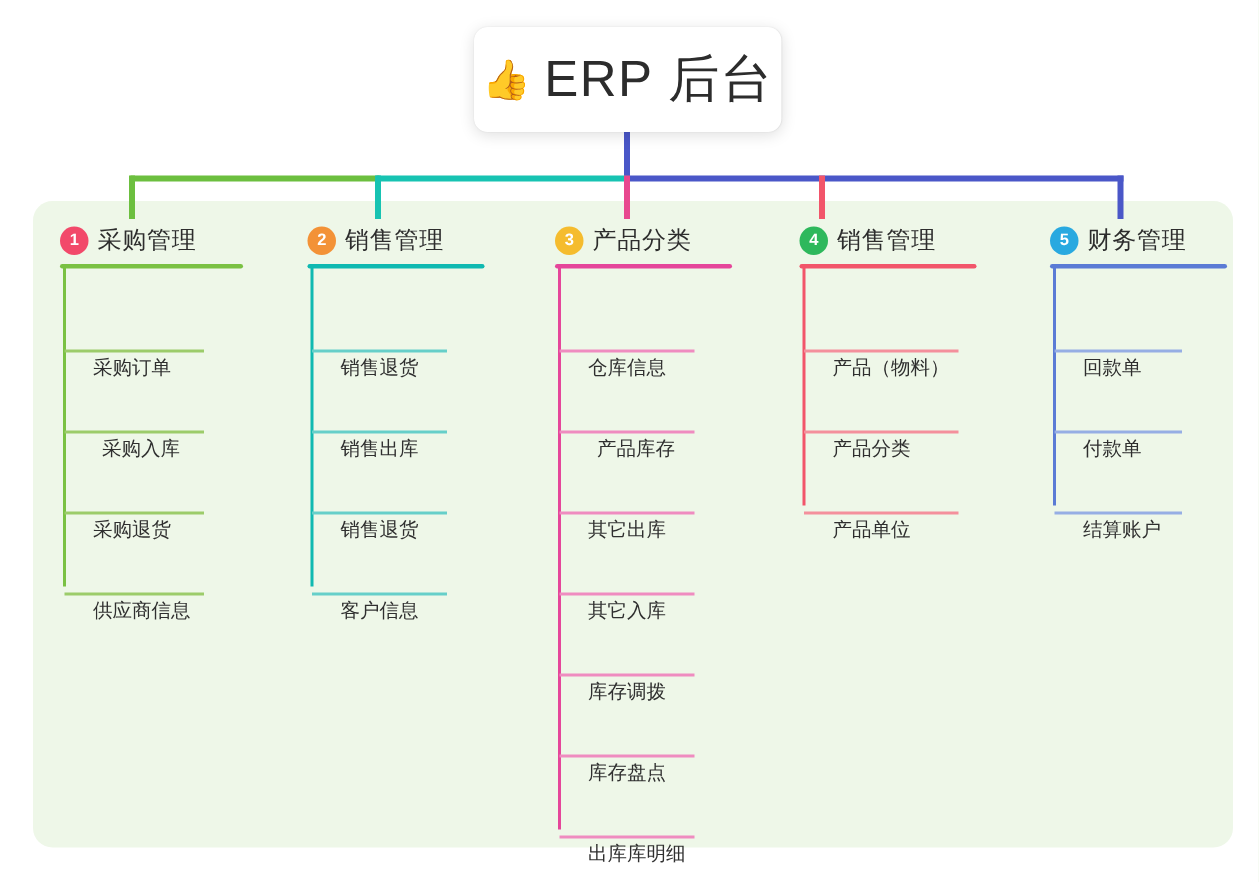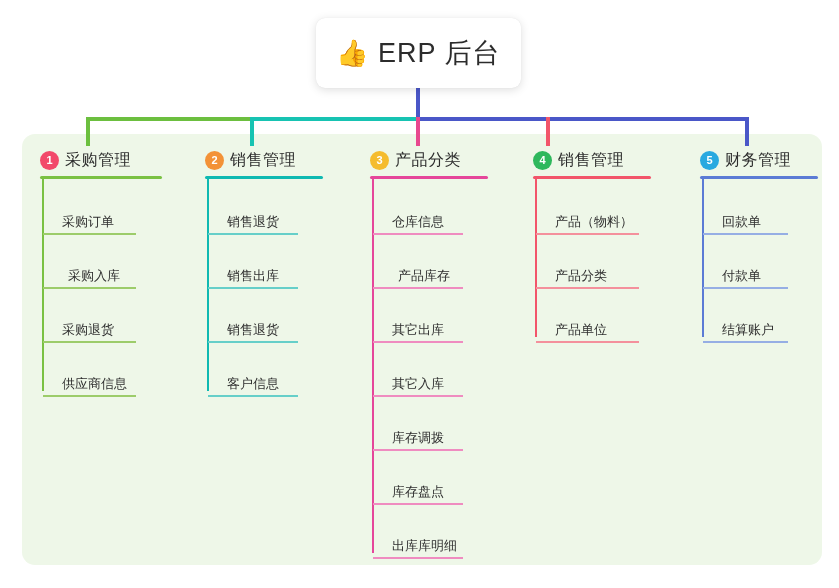--- a/index.html
+++ b/index.html
@@ -17,21 +17,21 @@
     position:absolute;
     left:316px;top:18px;width:205px;height:70px;
     background:#ffffff;
     border-radius:9px;
     box-shadow:0 2px 10px rgba(0,0,0,0.13),0 0 1px rgba(0,0,0,0.10);
     display:flex;align-items:center;justify-content:center;
     z-index:6;
   }
   .title-inner{display:flex;align-items:center;gap:9px;}
   .title-emoji{font-size:26px;line-height:1;display:inline-block;}
-  .title-text{font-size:27px;color:#2c2c2c;letter-spacing:1px;white-space:nowrap;}
+  .title-text{font-size:34px;color:#2c2c2c;letter-spacing:1px;white-space:nowrap;}
 
   
   .wire{position:absolute;z-index:2;}
 
   
   .panel{
     position:absolute;
     left:22px;top:134px;width:800px;height:431px;
     background:#eef7e8;
     border-radius:13px;
@@ -43,21 +43,21 @@
   .col-head{display:flex;align-items:center;gap:6px;height:24px;white-space:nowrap;}
   .badge{
     width:19px;height:19px;border-radius:50%;
     color:#ffffff;font-size:11px;font-weight:bold;
     display:flex;align-items:center;justify-content:center;
     flex:0 0 auto;line-height:1;
   }
   .col-title{font-size:16px;color:#2d2d2d;letter-spacing:.5px;}
   .head-bar{position:absolute;left:0;height:3px;border-radius:2px;}
   .spine{position:absolute;width:2px;}
-  .item-label{position:absolute;font-size:13px;color:#2f2f2f;white-space:nowrap;}
+  .item-label{position:absolute;font-size:13px;color:#2f2f2f;white-space:nowrap;margin-top:23px;}
   .item-rule{position:absolute;height:2px;}
 </style>
 </head>
 <body>
 
 <div id="stage">
 
   <div class="panel"></div>
 
   <svg class="wire" width="839" height="588" style="left:0;top:0;">

